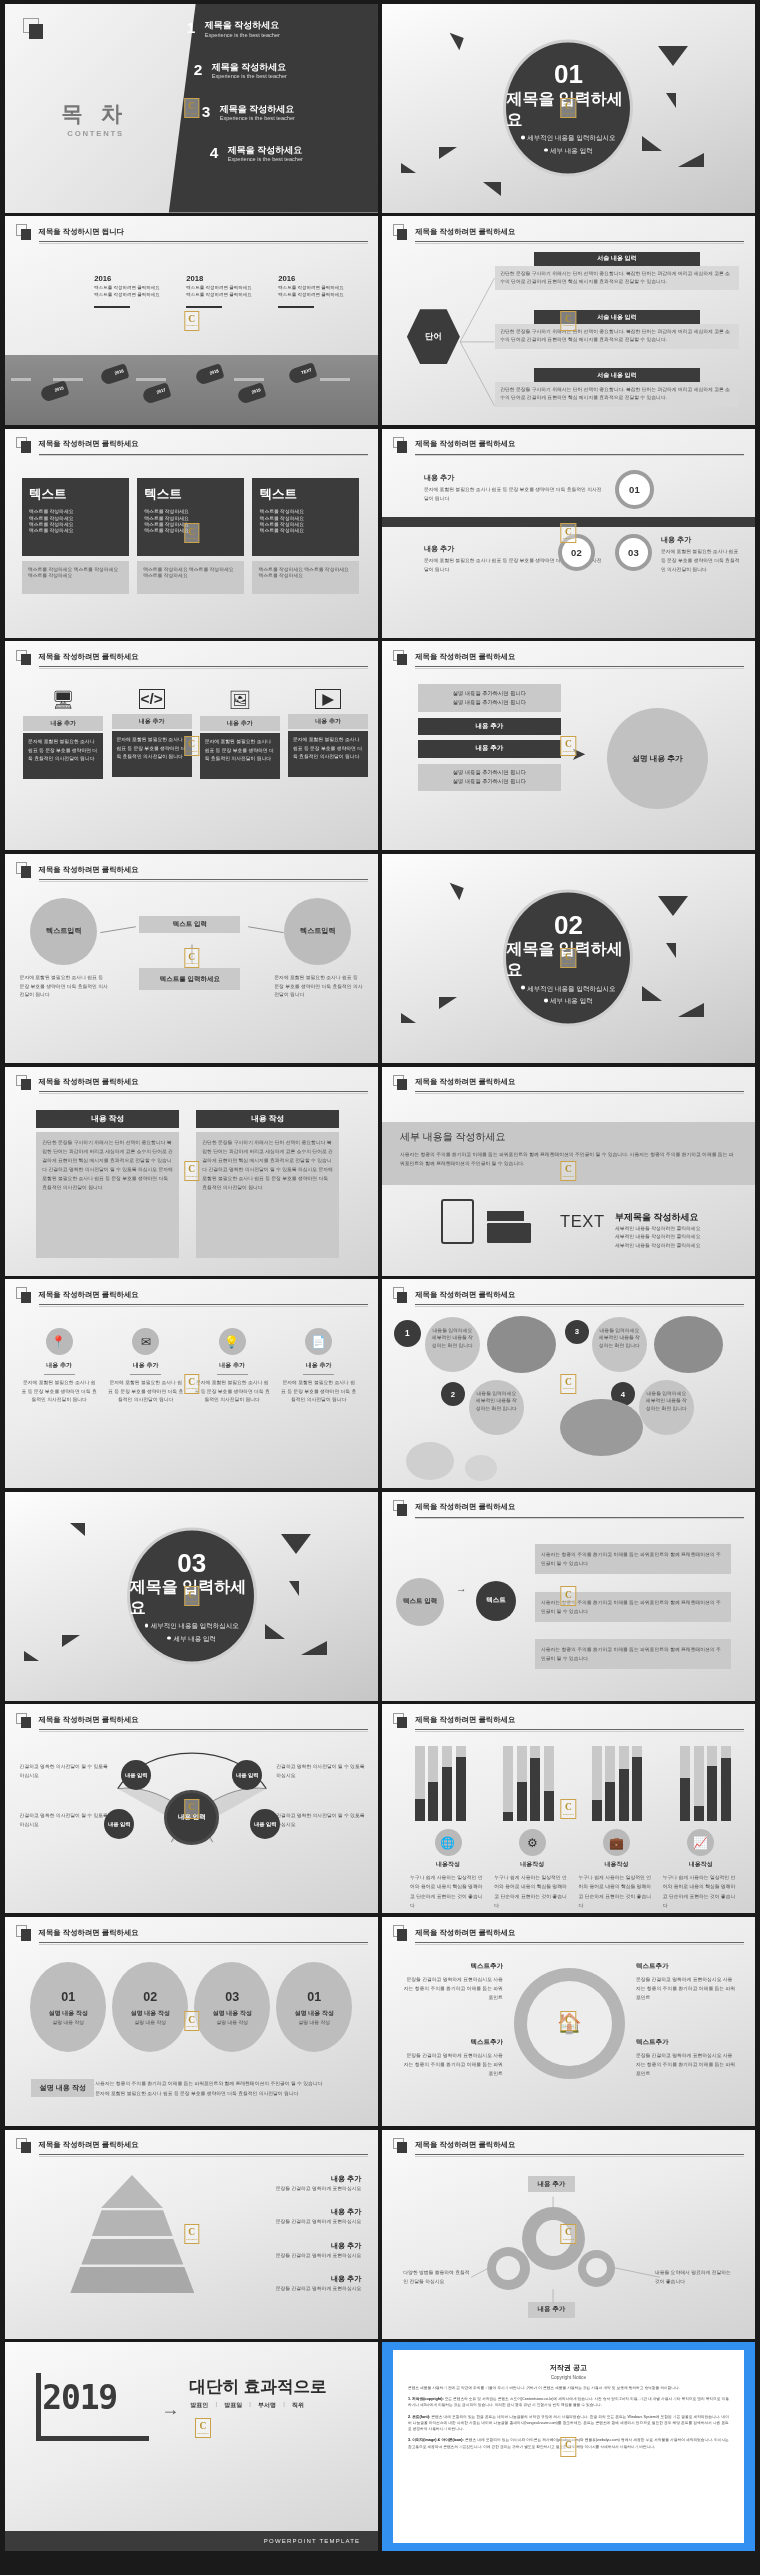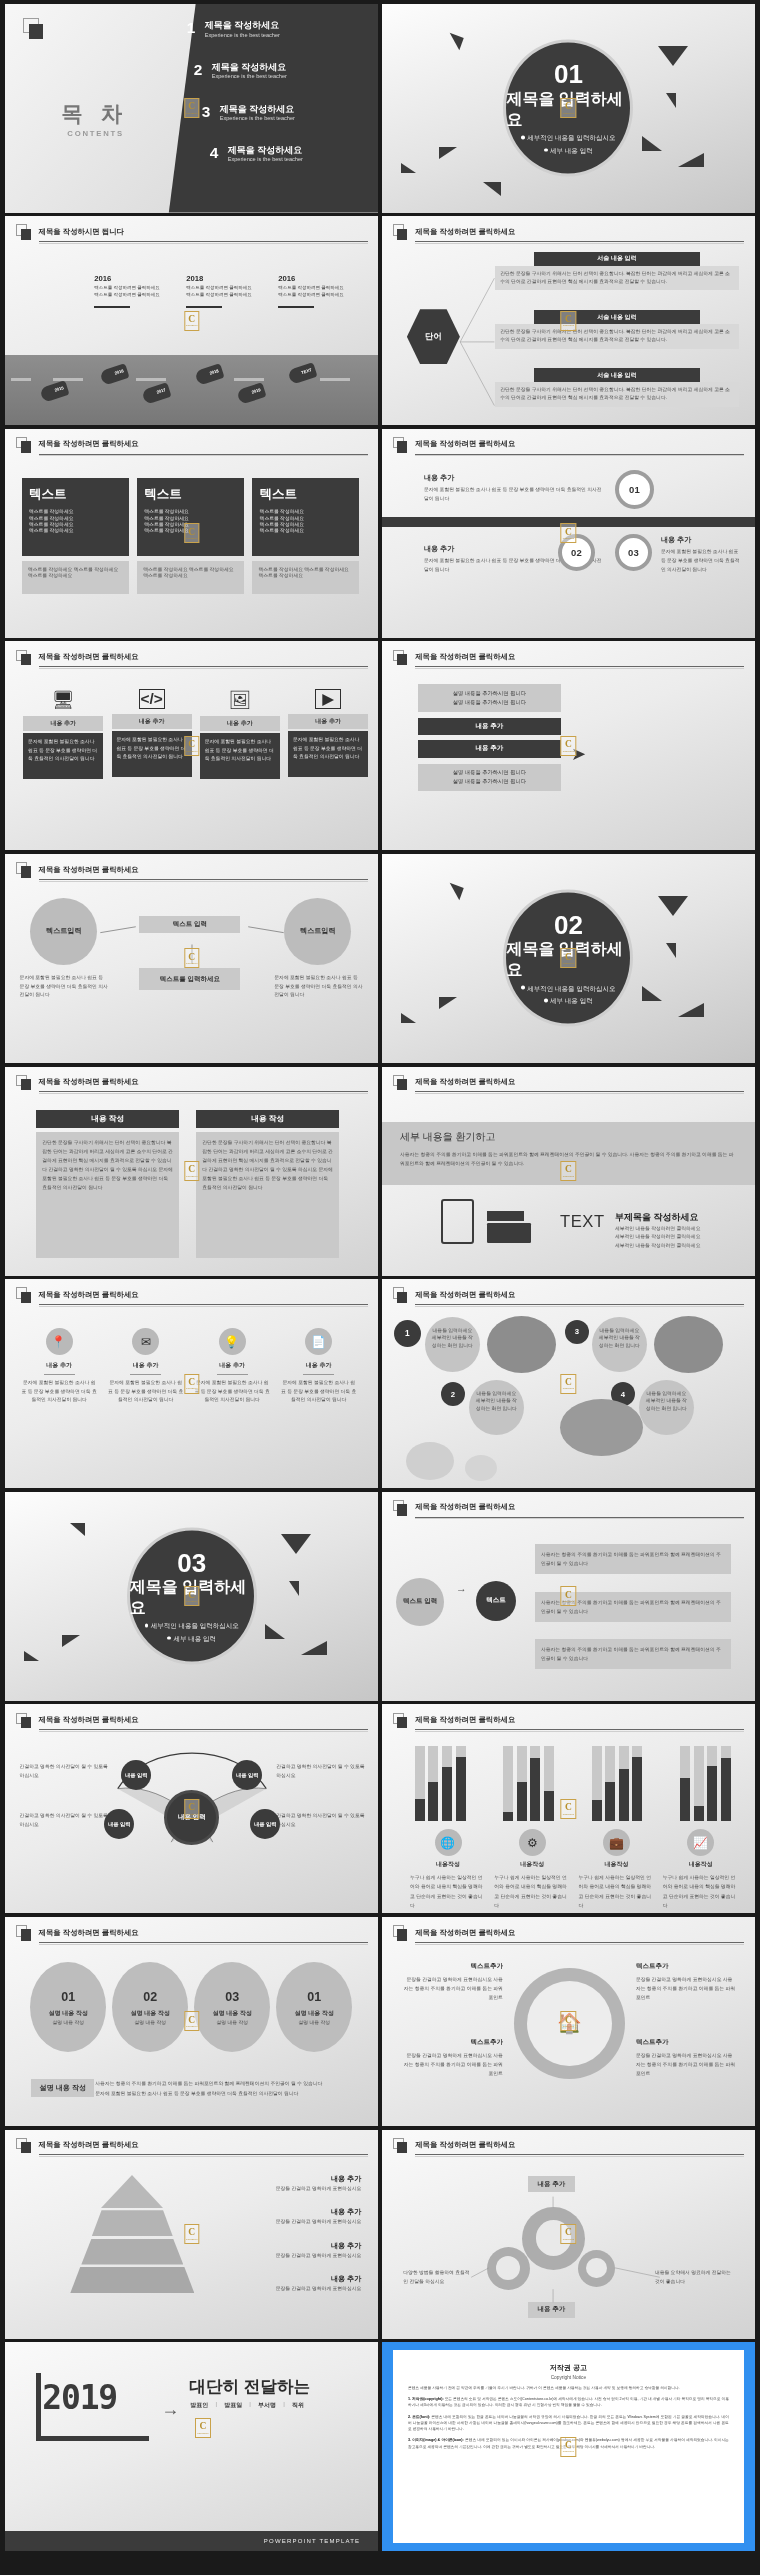--- a/index.html
+++ b/index.html
@@ -419,20 +419,24 @@
             <div>설명 내용을 추가하시면 됩니다</div>
           </div>
       <div class="dk" style="margin-top:6px;padding:4.2px;font-size:6.5px;text-align:center;font-weight:bold">내용 추가</div>
       <div class="dk" style="margin-top:4.8px;padding:4.2px;font-size:6.5px;text-align:center;font-weight:bold">내용 추가</div>
       <div class="gr" style="margin-top:6px;padding:4.8px;font-size:5.3px;text-align:center;line-height:1.7">
         <div>설명 내용을 추가하시면 됩니다</div>
             <div>설명 내용을 추가하시면 됩니다</div>
           </div>
     </div>
     <div style="position:absolute;left:189px;top:71px;font-size:18px;color:#3b3b3b">➤</div>
+    <div style="position:absolute;left:225px;top:36px;width:101px;height:101px;border-radius:50%;background:#c1c1c1;
+         display:flex;align-items:center;justify-content:center;font-size:7.7px;font-weight:bold;color:#333">
+          <span>설명 내용 추가</span>
+        </div>
   </div>
   <div class="wm">
         <b>C</b>
         <i>CONTENTS</i>
       </div>
 </div>
 
 <div class="slide">
   <div class="shead">
         <div class="sq1"></div>
@@ -513,21 +517,21 @@
 <div class="slide">
   <div class="shead">
         <div class="sq1"></div>
         <div class="sq2"></div>
     <div class="ttl">제목을 작성하려면 클릭하세요</div>
         <div class="rule"></div>
         <div class="rule2"></div>
       </div>
   <div class="body">
     <div style="position:absolute;left:0;right:0;top:24px;height:63px;background:#c7c7c7;padding:8.3px 18px">
-      <div style="font-size:10px;color:#333">세부 내용을 환기하고</div>
+      <div style="font-size:10px;color:#333">세부 내용을 작성하세요</div>
       <div class="cap" style="margin-top:6px;line-height:1.9">사용자는 청중의 주의를 환기하고 이해를 돕는 파워포인트와 함께 프레젠테이션의 주인공이 될 수 있습니다. 사용자는 청중의 주의를 환기하고 이해를 돕는 파워포인트와 함께 프레젠테이션의 주인공이 될 수 있습니다.</div>
     </div>
     <div style="position:absolute;left:59px;top:101px">
       <div style="width:33px;height:45px;border:2.4px solid #3b3b3b;border-radius:3px"></div>
         </div>
     <div style="position:absolute;left:105px;top:113px">
       <div style="width:37px;height:10.7px;background:#3b3b3b"></div>
       <div style="width:44px;height:20px;background:#3b3b3b;margin-top:1.8px;border-radius:1.2px"></div>
         </div>
     <div style="position:absolute;left:178px;top:114px;font-size:16.6px;color:#333;letter-spacing:0.6px">TEXT</div>
@@ -961,21 +965,21 @@
   <div class="wm">
         <b>C</b>
         <i>CONTENTS</i>
       </div>
 </div>
 
 <div class="slide ty">
   <div class="frame"></div>
   <div class="yr">2019</div>
   <div class="arrow">→</div>
-  <div class="thx">대단히 전달하는</div>
+  <div class="thx">대단히 효과적으로</div>
   <div class="meta">
     <span>발표인</span>
         <i>|</i>
         <span>발표일</span>
         <i>|</i>
     <span>부서명</span>
         <i>|</i>
         <span>직위</span>
   </div>
   <div class="footer">

